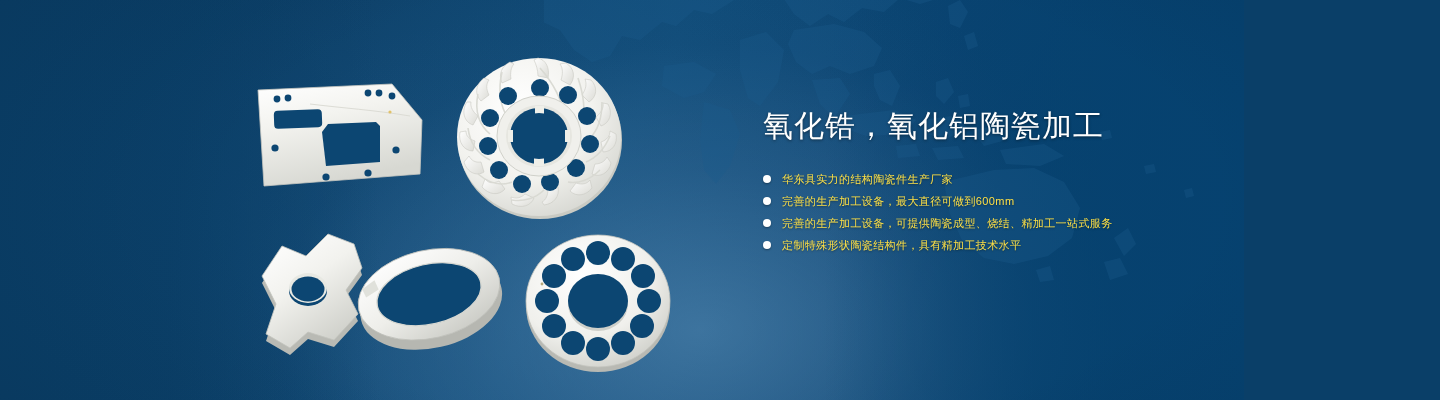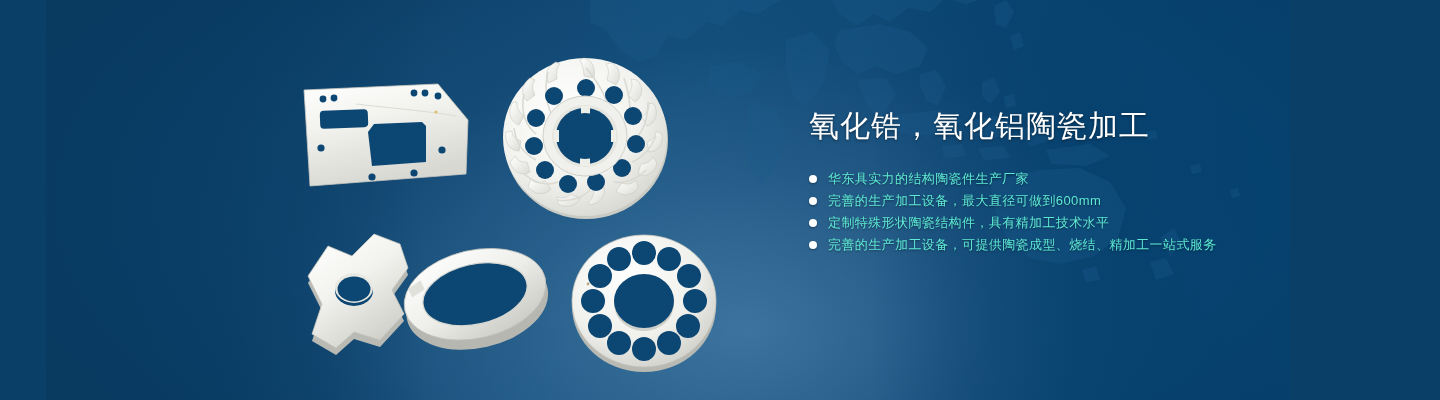--- a/index.html
+++ b/index.html
@@ -10,21 +10,20 @@
   body {
     font-family: "Liberation Sans", "DejaVu Sans", sans-serif;
   }
 
   .banner {
     position: relative;
     width: 1244px;
     height: 400px;
     overflow: hidden;
     background: #0a4069;
-    margin-left: 46px;
   }
 
   
   .bg-base {
     position: absolute;
     inset: 0;
     background:
       radial-gradient(ellipse 620px 420px at 700px 330px, rgba(92,145,186,0.55) 0%, rgba(70,120,163,0.30) 38%, rgba(30,80,125,0.06) 68%, rgba(0,0,0,0) 85%),
       radial-gradient(ellipse 900px 700px at 540px 300px, rgba(56,110,155,0.35) 0%, rgba(20,70,115,0.05) 60%, rgba(0,0,0,0) 80%),
       linear-gradient(118deg, #0a3a60 0%, #0b4069 26%, #0d4a77 48%, #0b4370 68%, #073f69 86%, #063a61 100%);
@@ -103,23 +102,23 @@
   .bullet-dot {
     width: 8px;
     height: 8px;
     border-radius: 50%;
     background: #ffffff;
     flex: 0 0 8px;
     margin-right: 11px;
     box-shadow: 0 1px 2px rgba(0,0,0,0.35);
   }
   .bullet-text {
-    font-size: 13px;
+    font-size: 11px;
     line-height: 22px;
-    color: #5eead4;
+    color: #fde047;
     letter-spacing: 0.4px;
     white-space: nowrap;
     text-shadow: 0 1px 2px rgba(0,0,0,0.40);
   }
 </style>
 </head>
 <body>
 
 <div class="banner">
 
@@ -379,22 +378,22 @@
       <li class="bullet">
         <span class="bullet-dot"></span>
         <span class="bullet-text">华东具实力的结构陶瓷件生产厂家</span>
       </li>
       <li class="bullet">
         <span class="bullet-dot"></span>
         <span class="bullet-text">完善的生产加工设备，最大直径可做到600mm</span>
       </li>
       <li class="bullet">
         <span class="bullet-dot"></span>
-        <span class="bullet-text">定制特殊形状陶瓷结构件，具有精加工技术水平</span>
+        <span class="bullet-text">完善的生产加工设备，可提供陶瓷成型、烧结、精加工一站式服务</span>
       </li>
       <li class="bullet">
         <span class="bullet-dot"></span>
-        <span class="bullet-text">完善的生产加工设备，可提供陶瓷成型、烧结、精加工一站式服务</span>
+        <span class="bullet-text">定制特殊形状陶瓷结构件，具有精加工技术水平</span>
       </li>
     </ul>
 
   </div>
 </div>
 
 </body></html>

